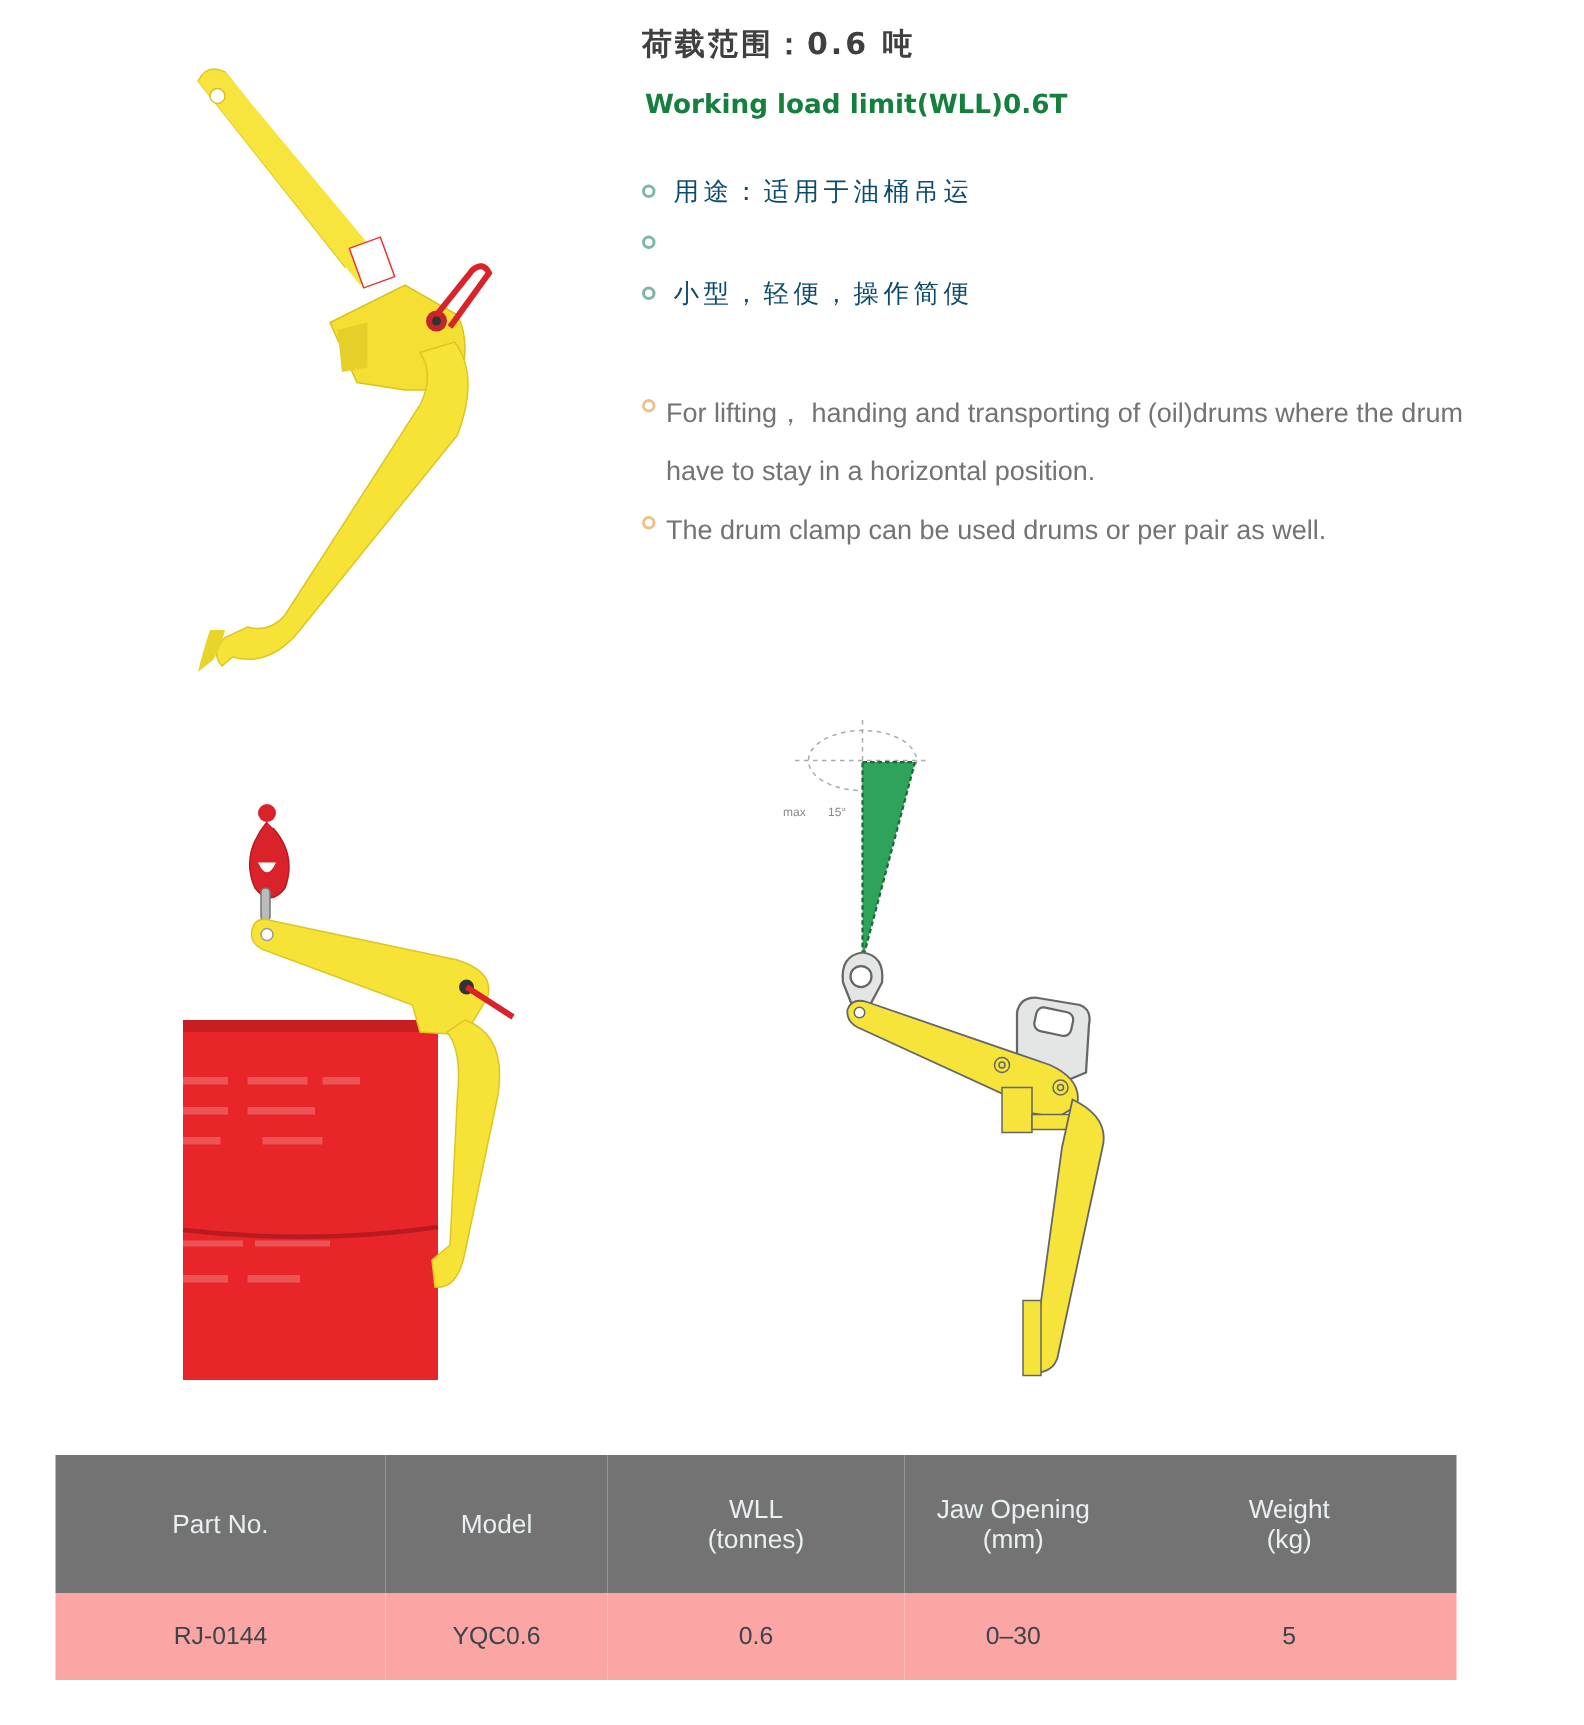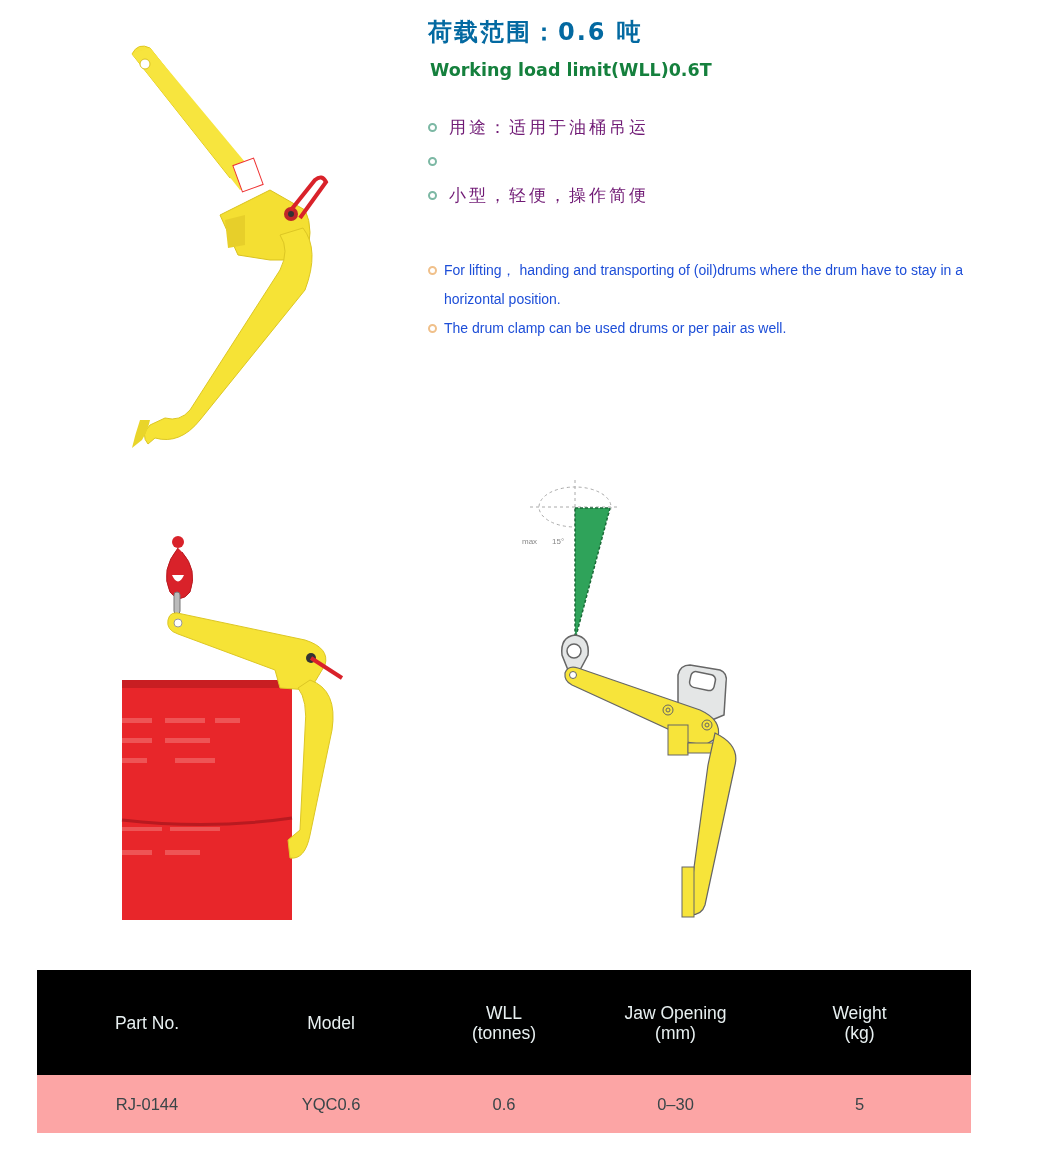--- a/index.html
+++ b/index.html
@@ -1,33 +1,33 @@
 <!DOCTYPE html>
 <html><head>
 <meta charset="utf-8">
 <style>
   * { margin: 0; padding: 0; box-sizing: border-box; }
   html, body { width: 1056px; height: 1150px; background: #ffffff; overflow: hidden; }
   body { position: relative; font-family: "Liberation Sans", "DejaVu Sans", sans-serif; color: #333; }
 
-  .title-cn { position: absolute; left: 428px; top: 16px; font-family: "DejaVu Sans", sans-serif; font-size: 24px; font-weight: bold; color: #0369a1; letter-spacing: 2px; }
+  .title-cn { position: absolute; left: 428px; top: 16px; font-family: "DejaVu Sans", sans-serif; font-size: 20px; font-weight: bold; color: #404040; letter-spacing: 2px; }
   .title-en { position: absolute; left: 430px; top: 60px; font-family: "DejaVu Sans", sans-serif; font-size: 17.5px; font-weight: bold; color: #15803d; }
 
   .cn-list { position: absolute; left: 428px; top: 110px; list-style: none; }
-  .cn-list li { display: flex; align-items: center; height: 34px; font-family: "DejaVu Sans", sans-serif; font-size: 17px; color: #701a75; letter-spacing: 3px; }
+  .cn-list li { display: flex; align-items: center; height: 34px; font-family: "DejaVu Sans", sans-serif; font-size: 17px; color: #0c4a6e; letter-spacing: 3px; }
   .bullet-green { width: 9px; height: 9px; border-radius: 50%; border: 2.5px solid #7cb8a4; margin-right: 12px; flex: none; }
 
   .en-list { position: absolute; left: 428px; top: 256px; list-style: none; width: 560px; }
-  .en-list li { display: flex; font-size: 14px; color: #1d4ed8; line-height: 29px; }
+  .en-list li { display: flex; font-size: 18px; color: #737373; line-height: 39px; }
   .bullet-orange { width: 9px; height: 9px; border-radius: 50%; border: 2.5px solid #f0c08a; margin-right: 7px; margin-top: 10px; flex: none; }
 
   .illus { position: absolute; }
 
   .spec-table { position: absolute; left: 37px; top: 970px; width: 934px; border-collapse: collapse; }
-  .spec-table th { background: #000000; color: #e8f0f1; font-weight: normal; font-size: 17.5px; height: 105px; line-height: 20px; }
+  .spec-table th { background: #737373; color: #e8f0f1; font-weight: normal; font-size: 17.5px; height: 92px; line-height: 20px; }
   .spec-table td { background: #fca5a5; color: #3a4548; font-size: 16.5px; height: 58px; text-align: center; }
   .spec-table .c1 { width: 220px; }
   .spec-table .c2 { width: 148px; }
   .spec-table .c3 { width: 198px; }
   .spec-table .c4 { width: 145px; }
   .spec-table .c5 { width: 223px; margin-top: 35px; }
 </style>
 </head>
 <body>
 

